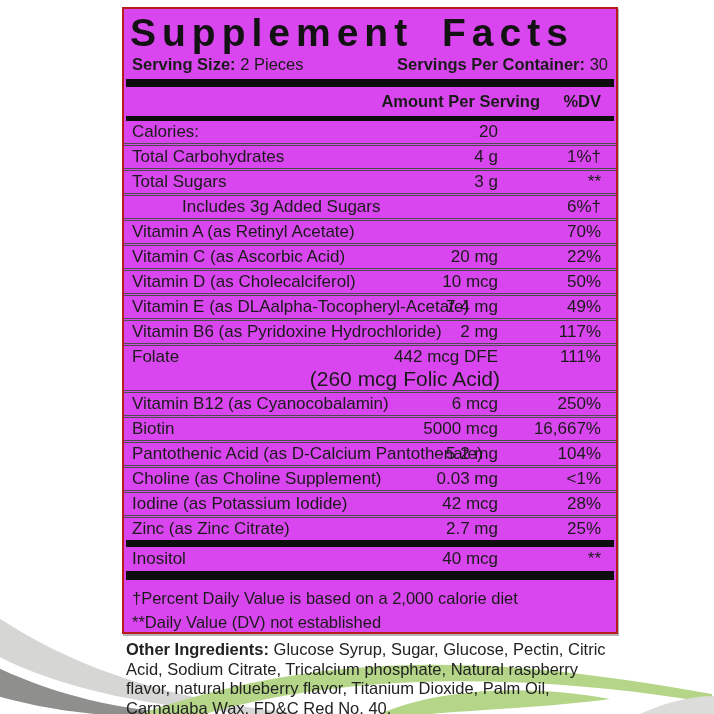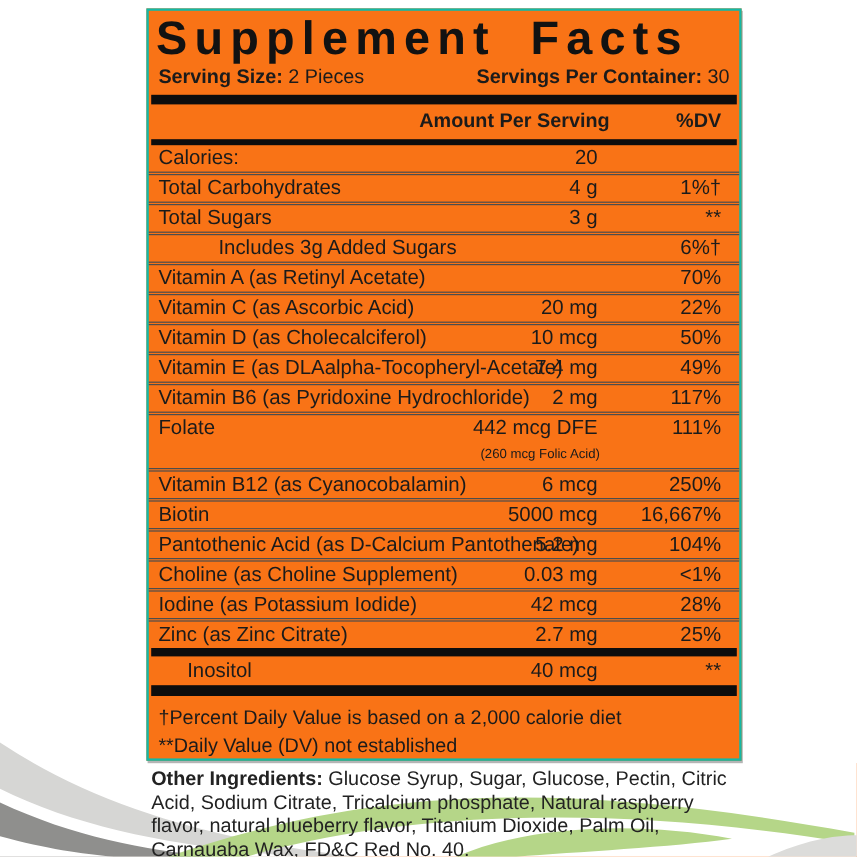--- a/index.html
+++ b/index.html
@@ -7,47 +7,47 @@
     width:714px;height:714px;position:relative;overflow:hidden;
     background:#ffffff;
     font-family:"Liberation Sans",sans-serif;
     color:#1b1b1b;
   }
   
   .bg-svg{position:absolute;left:0;top:0;width:714px;height:714px;z-index:0;}
   
   .facts-box{
     position:absolute;left:122px;top:7px;width:492px;height:623px;
-    background:#f97316;border:2px solid #14b8a6;z-index:2;
+    background:#d946ef;border:2px solid #b91c1c;z-index:2;
     box-shadow:1px 2px 0 rgba(120,120,120,.55);
   }
   .sf-title{
     font-weight:700;font-size:39px;line-height:42px;letter-spacing:6px;word-spacing:12px;
     padding:3px 4px 0 6px;white-space:nowrap;color:#121212;
   }
   .serving-row{
     display:flex;justify-content:space-between;align-items:baseline;
     font-size:16.5px;padding:1px 8px 5px 8px;
   }
   .b{font-weight:700;margin-top:28px;}
   .bar{background:#0d0d0d;margin:0 2px;}
   .bar-8{height:8px;}
   .bar-5{height:5px;}
   .bar-7{height:7px;}
   .bar-9{height:9px;}
   .hdr-row{position:relative;height:29px;line-height:29px;font-size:16.5px;font-weight:700;}
-  .hdr-amount{position:absolute;right:108px;}
+  .hdr-amount{position:absolute;right:76px;}
   .hdr-dv{position:absolute;right:15px;margin-left:36px;}
   .row{position:relative;height:22px;line-height:22px;font-size:17px;padding-left:8px;white-space:nowrap;}
   .sep{border-top:3px double #4d4d4d;}
   .nm{display:inline-block;}
   .indent .nm{padding-left:50px;}
   .amt{position:absolute;right:118px;line-height:inherit;}
   .dv{position:absolute;right:15px;line-height:inherit;}
-  .subrow{position:relative;height:22px;line-height:22px;font-size:11px;}
+  .subrow{position:relative;height:22px;line-height:22px;font-size:21px;}
   .subrow .amt{right:116px;}
   .footnotes{padding:6px 8px 0 8px;font-size:16.5px;line-height:24px;}
   .footnote{white-space:nowrap;}
   
   .other-ing{
     position:absolute;left:126px;top:640px;width:496px;z-index:2;
     font-size:16.5px;line-height:19.5px;color:#222;
   }
 </style>
 </head>
@@ -159,21 +159,21 @@
     <span class="dv">28%</span>
   </div>
   <div class="row sep">
     <span class="nm">Zinc (as Zinc Citrate)</span>
     <span class="amt">2.7 mg</span>
     <span class="dv">25%</span>
   </div>
 
   <div class="bar bar-7"></div>
 
-  <div class="row" style="height:24px;line-height:24px;margin-left:24px;">
+  <div class="row" style="height:24px;line-height:24px;">
     <span class="nm">Inositol</span>
     <span class="amt">40 mcg</span>
     <span class="dv">**</span>
   </div>
 
   <div class="bar bar-9"></div>
 
   <div class="footnotes">
     <div class="footnote">†Percent Daily Value is based on a 2,000 calorie diet</div>
     <div class="footnote">**Daily Value (DV) not established</div>

